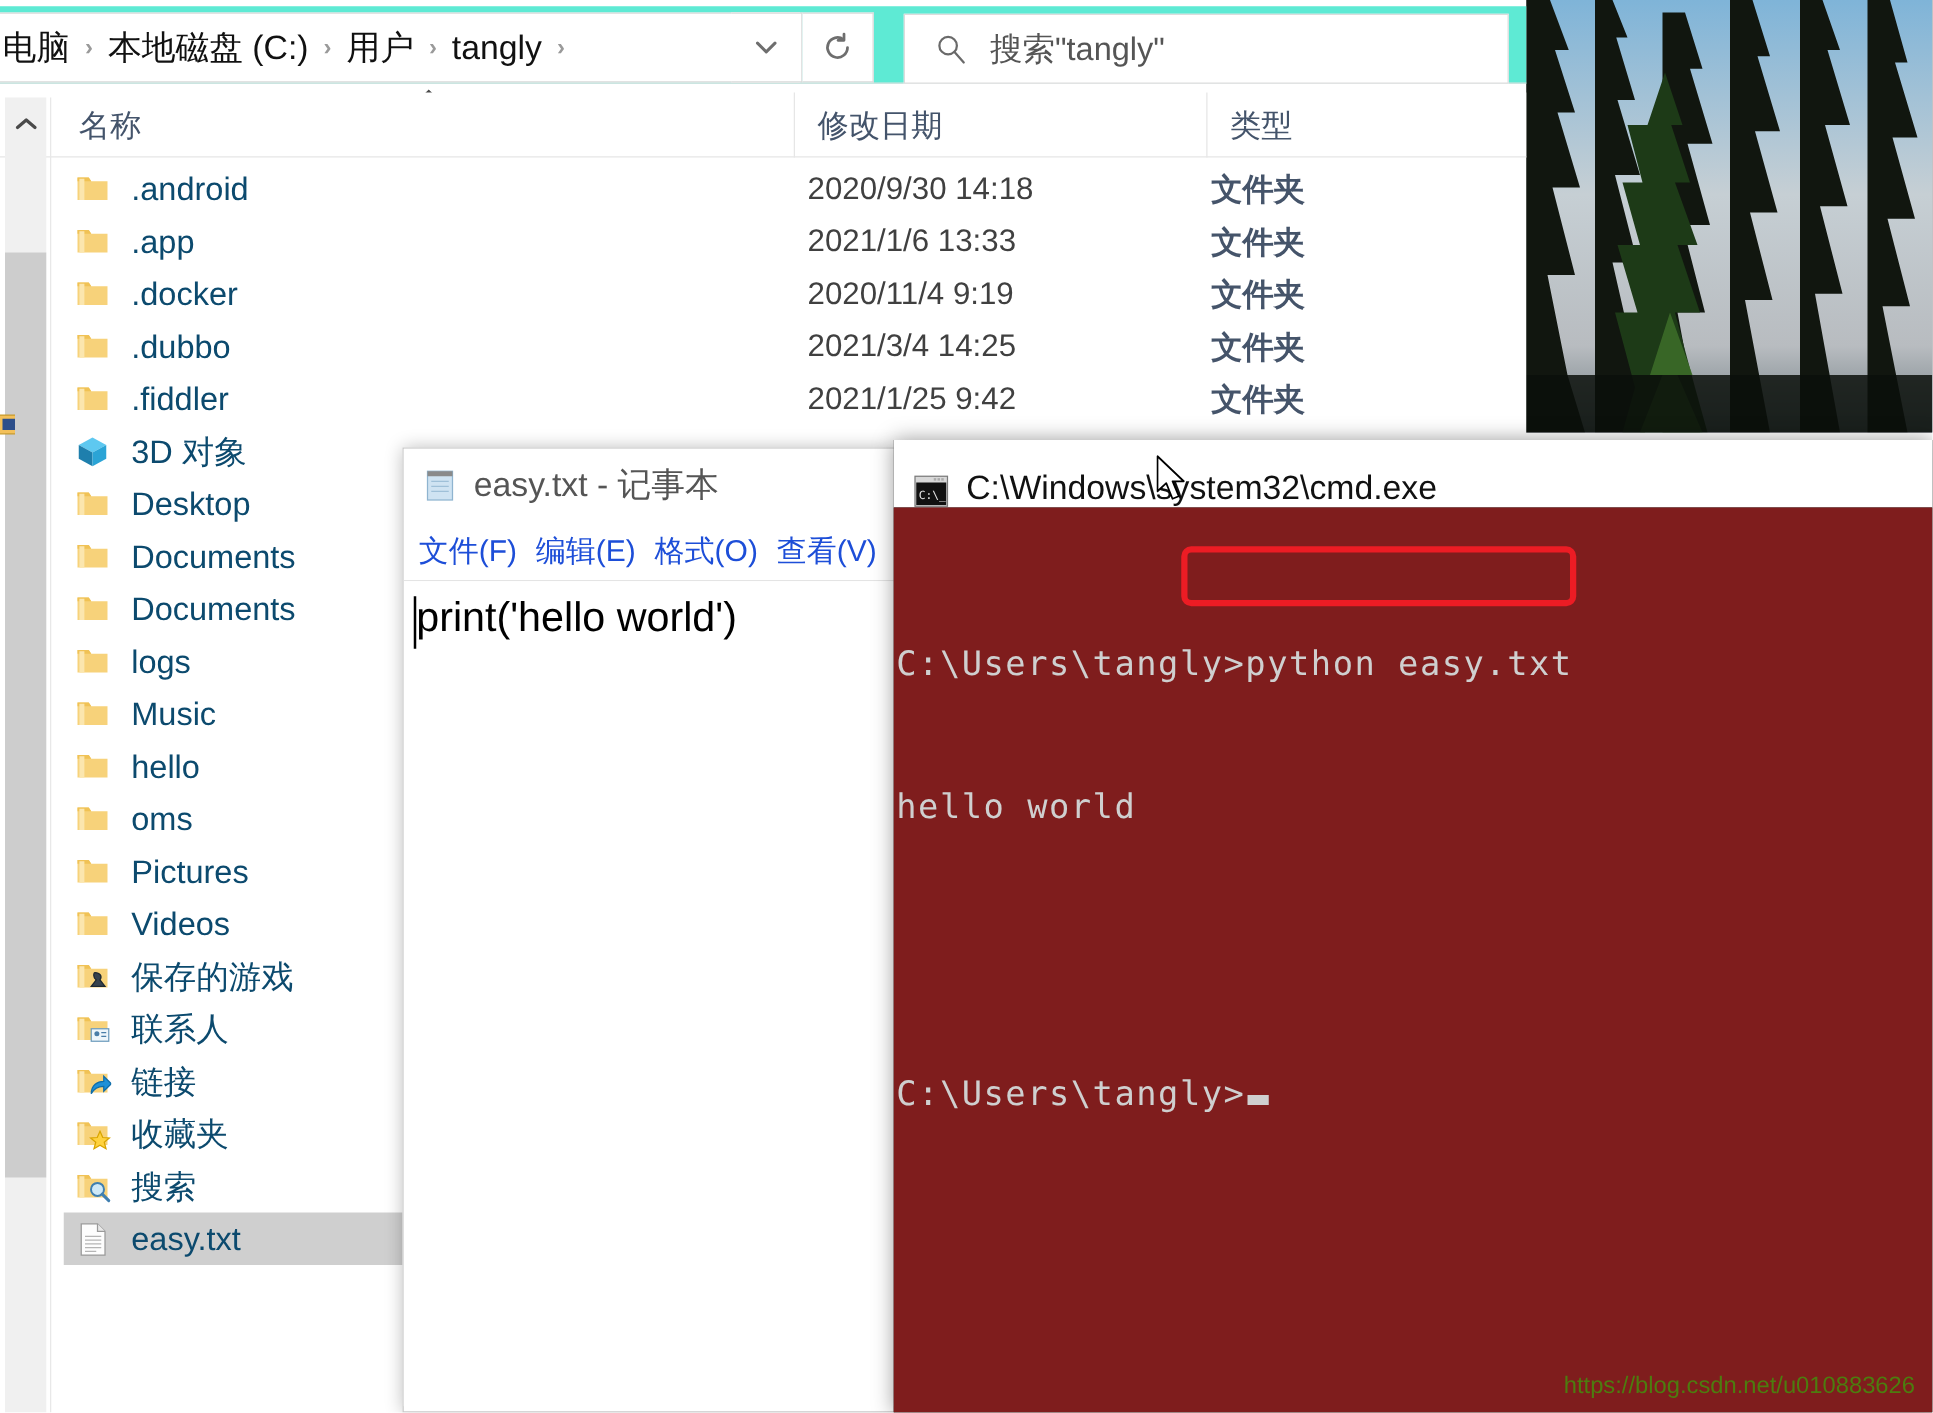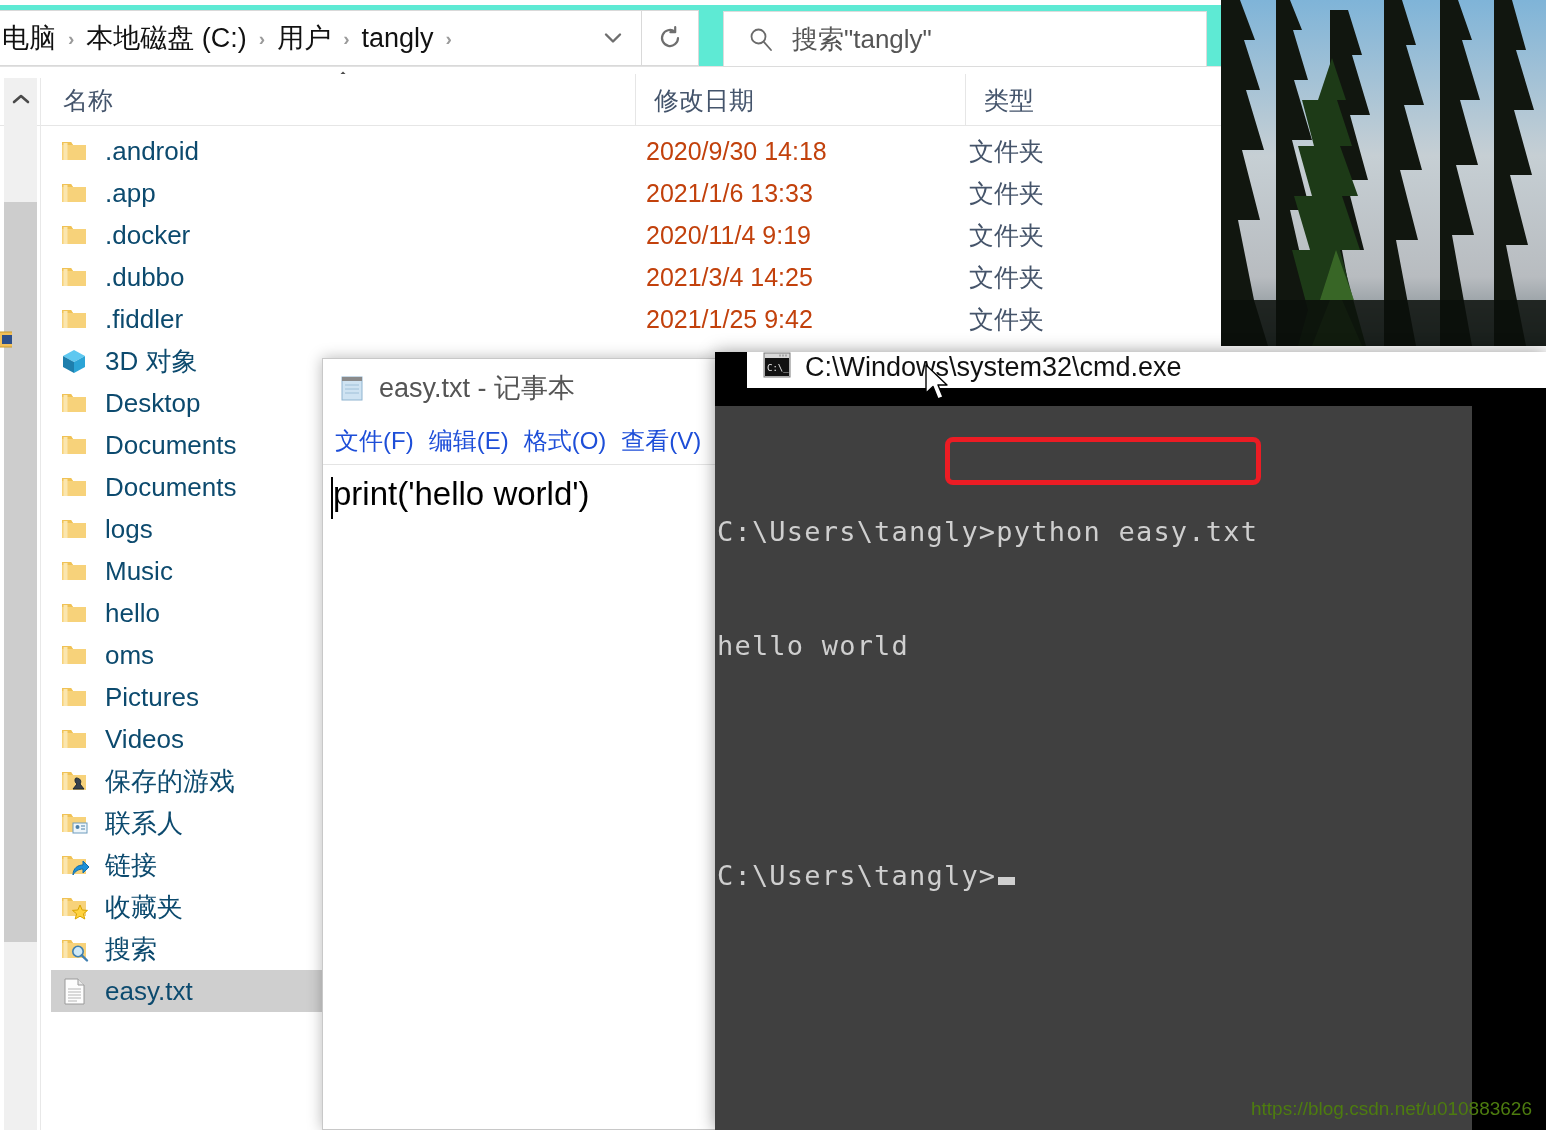--- a/index.html
+++ b/index.html
@@ -101,25 +101,25 @@
   .filelist { position: absolute; left: 41px; top: 130px; width: 1180px; }
   .row {
     position: relative; height: 42px; display: flex; align-items: center;
   }
   .row .nm {
     position: absolute; left: 18px; width: 600px; height: 42px;
     display: flex; align-items: center; gap: 16px;
   }
   .row .dt {
     position: absolute; left: 605px; width: 330px;
-    font-size: 25px; color: #c2410c;
+    font-size: 25px; color: #404040;
   }
   .row .tp {
     position: absolute; left: 928px; width: 250px;
-    font-size: 25px; color: #45546a;
+    font-size: 25px; color: #45546a; font-weight: bold;
   }
   .fname { font-size: 26px; color: #0c4a6e; white-space: nowrap; }
   .row.sel { background: #cfcfcf; width: 280px; left: 10px; }
   .row.sel .nm { left: 8px; }
   .icon { width: 30px; height: 30px; flex: 0 0 30px; }
 
   
   .notepad {
     position: absolute; left: 322px; top: 358px; width: 394px; height: 772px;
     background: #ffffff;
@@ -149,27 +149,27 @@
     padding-left: 2px;
   }
 
   
   .cmd {
     position: absolute; left: 715px; top: 352px; width: 831px; height: 778px;
     background: #000;
     box-shadow: 0 0 16px rgba(0,0,0,0.4);
   }
   .cmd-title {
-    height: 36px; background: #ffffff; display: flex; align-items: flex-start;
-    gap: 14px; padding-left: 16px; margin-left: 32px;
+    height: 54px; background: #ffffff; display: flex; align-items: flex-end;
+    gap: 14px; padding-left: 16px;
   }
   .cmd-title-text { font-size: 27px; color: #111; white-space: nowrap; }
   .cmd-body {
-    position: absolute; left: 0; top: 54px; width: 757px; height: 724px;
-    background: #404040; padding: 30px 0 0 2px;
+    position: absolute; left: 0; top: 54px; width: 831px; height: 724px;
+    background: #7f1d1d; padding: 30px 0 0 2px;
     font-family: "DejaVu Sans Mono", "Liberation Mono", monospace;
     font-size: 27px; color: #cfcfcf; line-height: 1.42;
     white-space: pre;
     letter-spacing: 1.2px;
   }
   .cmd-line { height: 38px; }
   .cmd-blank { height: 38px; }
   .cmd-cursor {
     display: inline-block; width: 17px; height: 8px;
     background: #cfcfcf; vertical-align: baseline;

